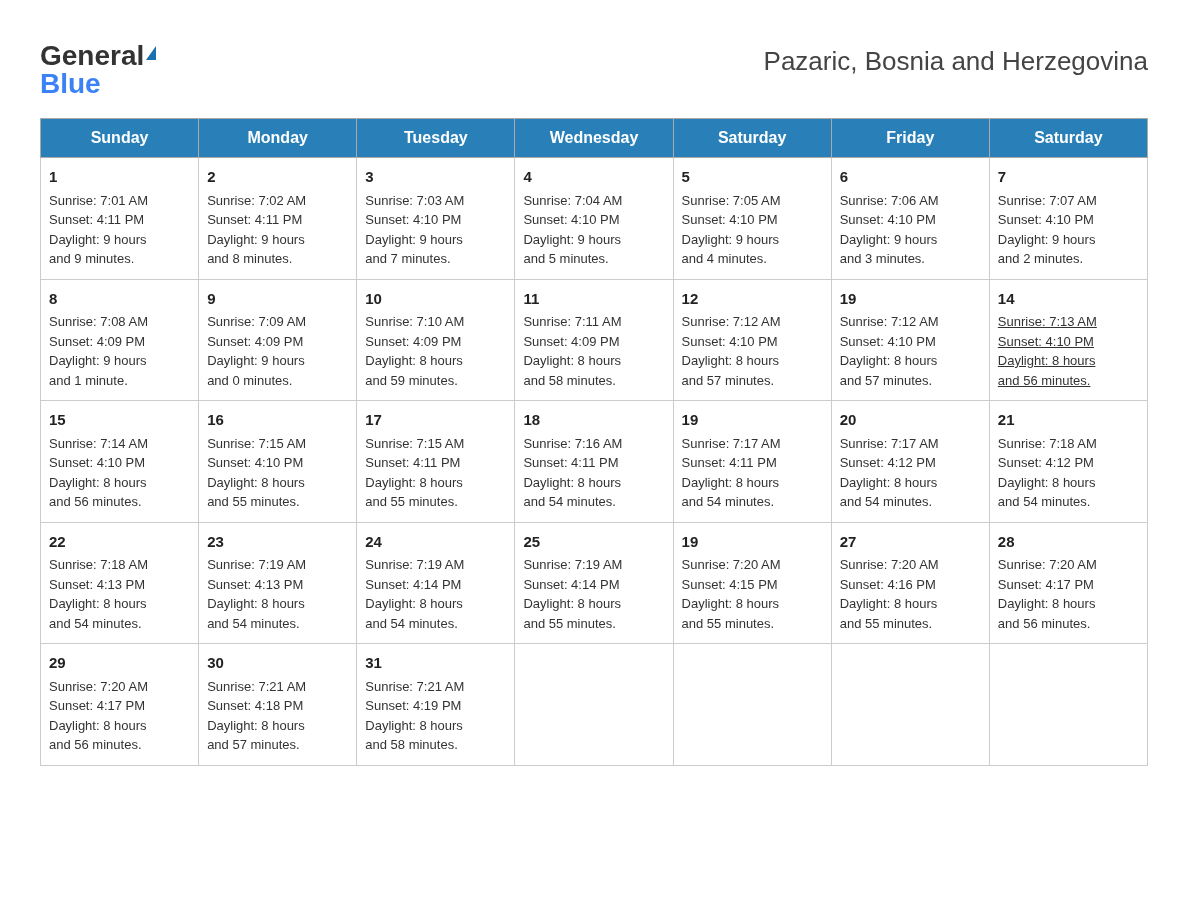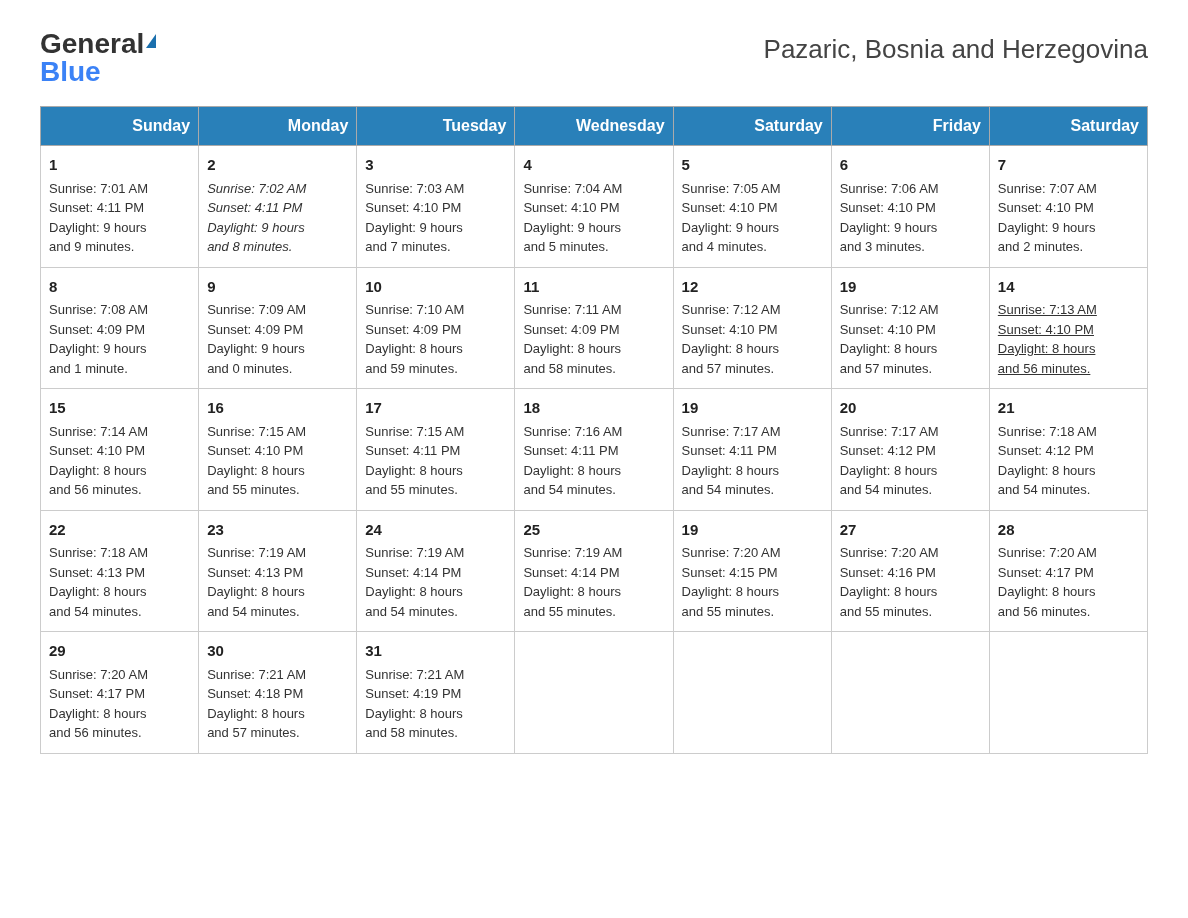--- a/index.html
+++ b/index.html
@@ -7,20 +7,21 @@
       font-family: Arial, sans-serif;
       background: #fff;
       padding: 30px 40px;
       color: #222;
     }
     .header {
       display: flex;
       justify-content: space-between;
       align-items: flex-start;
       margin-bottom: 20px;
+      margin-top: 12px;
     }
     .logo {
       display: flex;
       flex-direction: column;
       align-items: flex-start;
     }
     .logo-text-general {
       font-size: 28px;
       font-weight: bold;
       color: #333;
@@ -61,21 +62,21 @@
       width: 100%;
       border-collapse: collapse;
       border: 1px solid #999;
     }
     .calendar-table th {
       background-color: #2980b9;
       color: #fff;
       font-size: 16px;
       font-weight: bold;
       padding: 10px 8px;
-      text-align: right;
+      text-align: center;
       border: 1px solid #aaa;
     }
     .calendar-table td {
       vertical-align: top;
       padding: 8px 8px 10px 8px;
       border: 1px solid #ccc;
       font-size: 13px;
       line-height: 1.5;
       width: 14.28%;
       min-height: 90px;
@@ -126,21 +127,21 @@
         <th>Friday</th>
         <th>Saturday</th>
       </tr>
   </thead>
   <tbody id="calendar-body">
   <tr>
         <td><span class="day-number">1</span><span class="day-info" style="white-space: pre-line;">Sunrise: 7:01 AM
 Sunset: 4:11 PM
 Daylight: 9 hours
 and 9 minutes.</span></td>
-        <td><span class="day-number">2</span><span class="day-info" style="white-space: pre-line; font-style: italic;">Sunrise: 7:02 AM
+        <td><span class="day-number">2</span><span class="day-info" style="white-space: pre-line;">Sunrise: 7:02 AM
 Sunset: 4:11 PM
 Daylight: 9 hours
 and 8 minutes.</span></td>
         <td><span class="day-number">3</span><span class="day-info" style="white-space: pre-line;">Sunrise: 7:03 AM
 Sunset: 4:10 PM
 Daylight: 9 hours
 and 7 minutes.</span></td>
         <td><span class="day-number">4</span><span class="day-info" style="white-space: pre-line;">Sunrise: 7:04 AM
 Sunset: 4:10 PM
 Daylight: 9 hours

